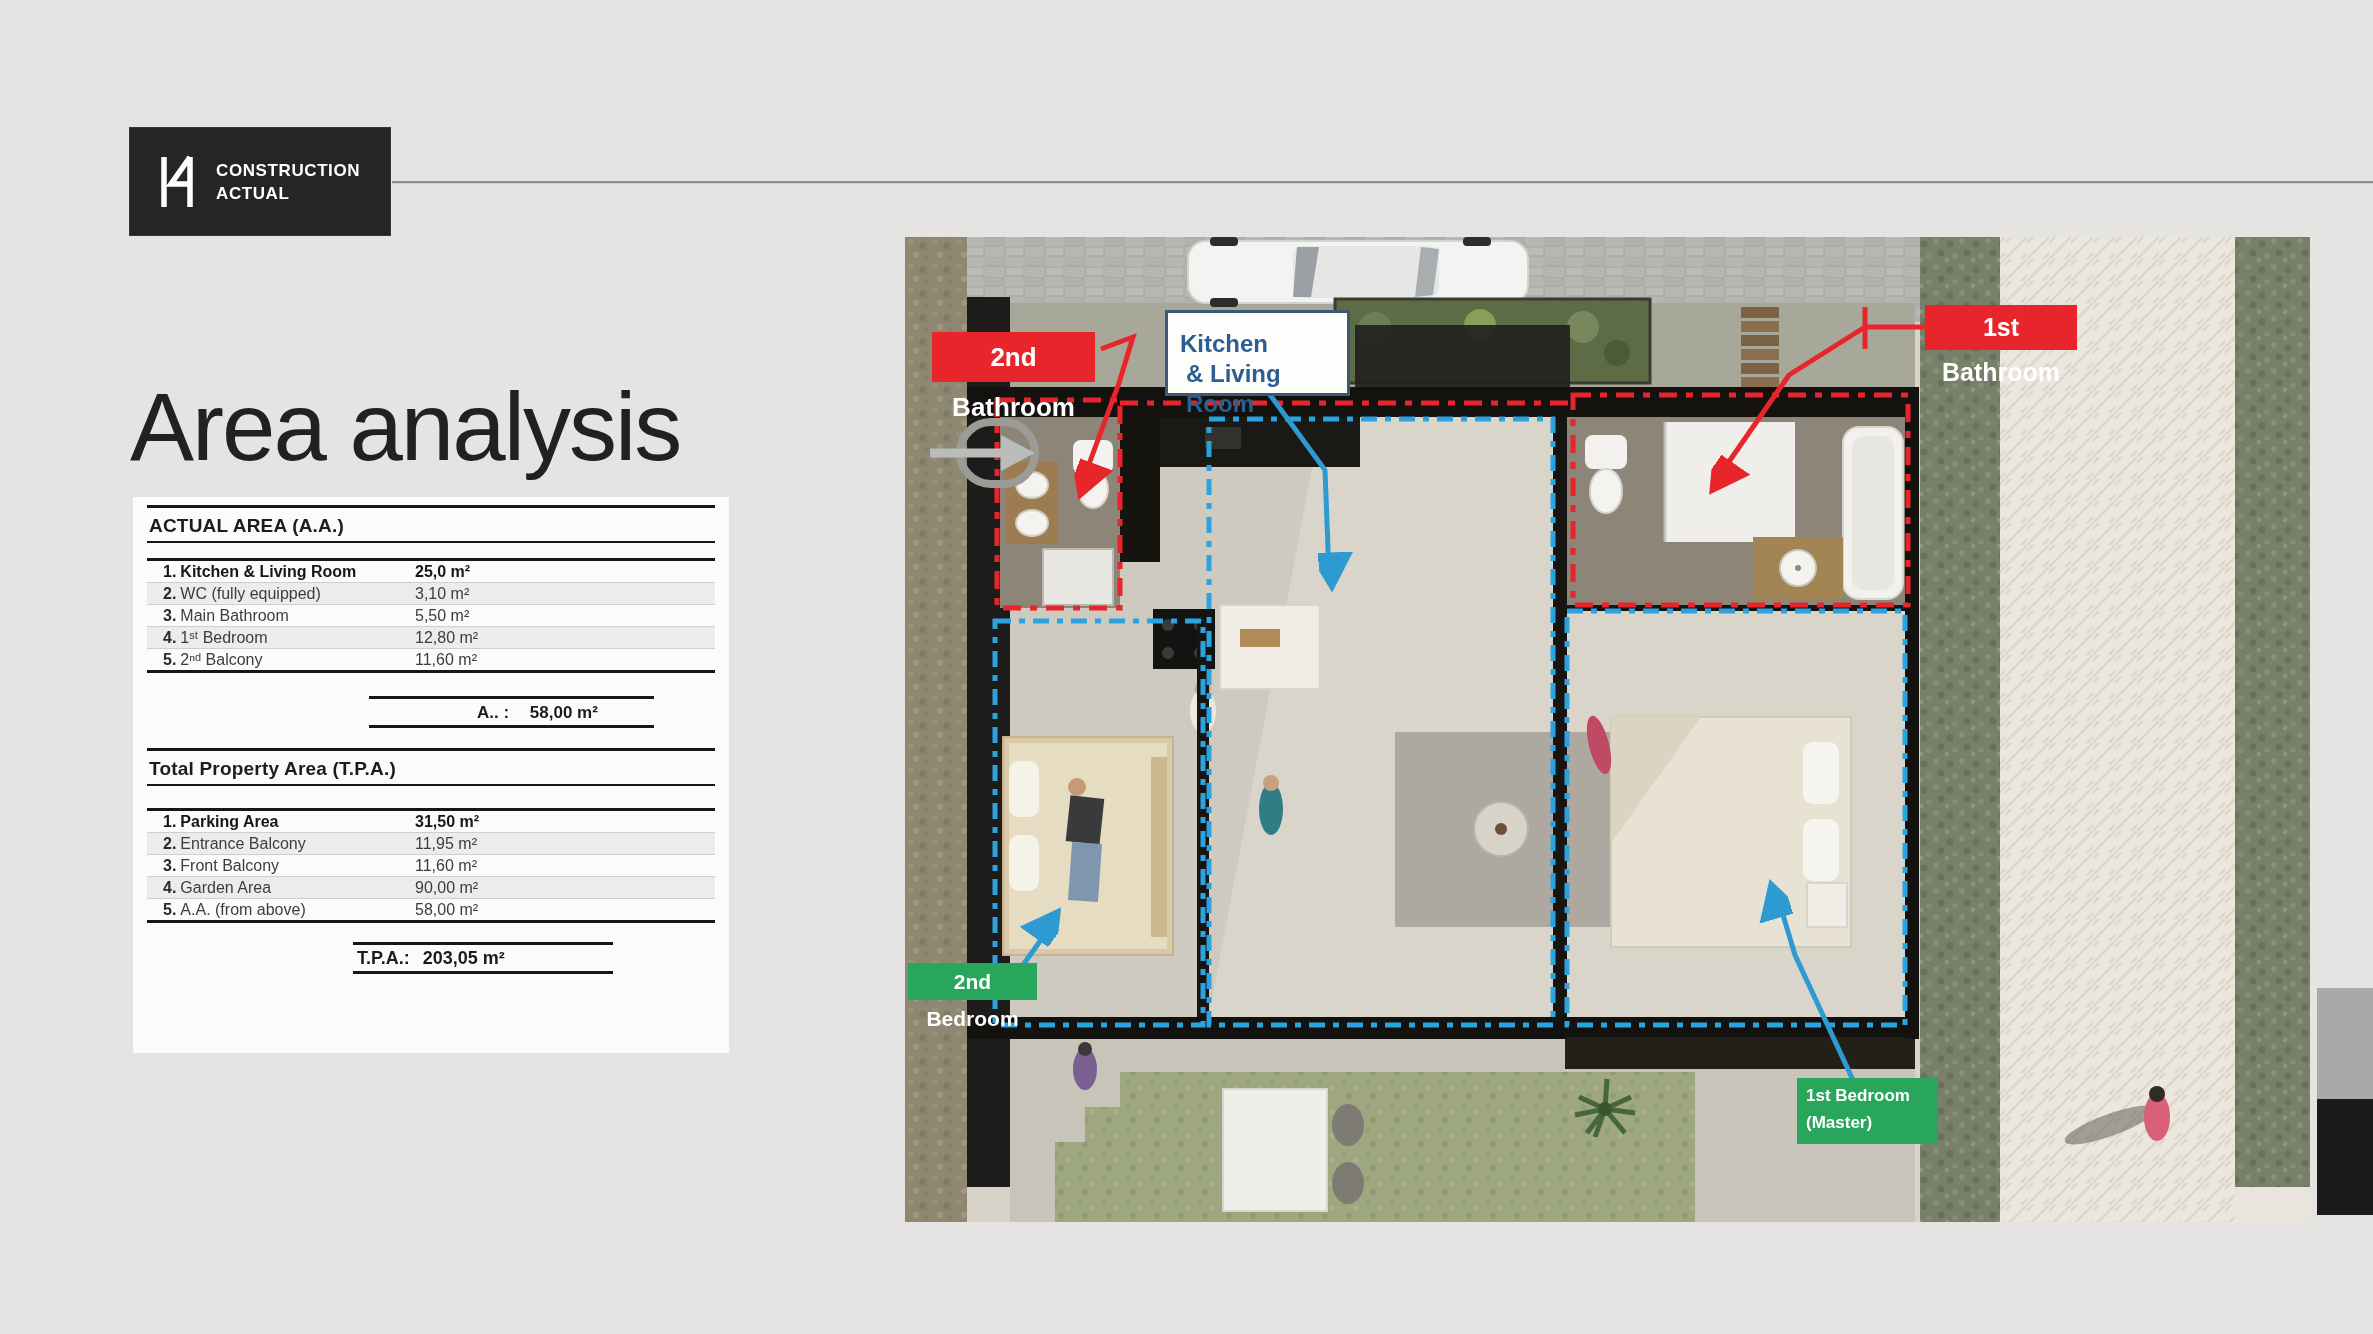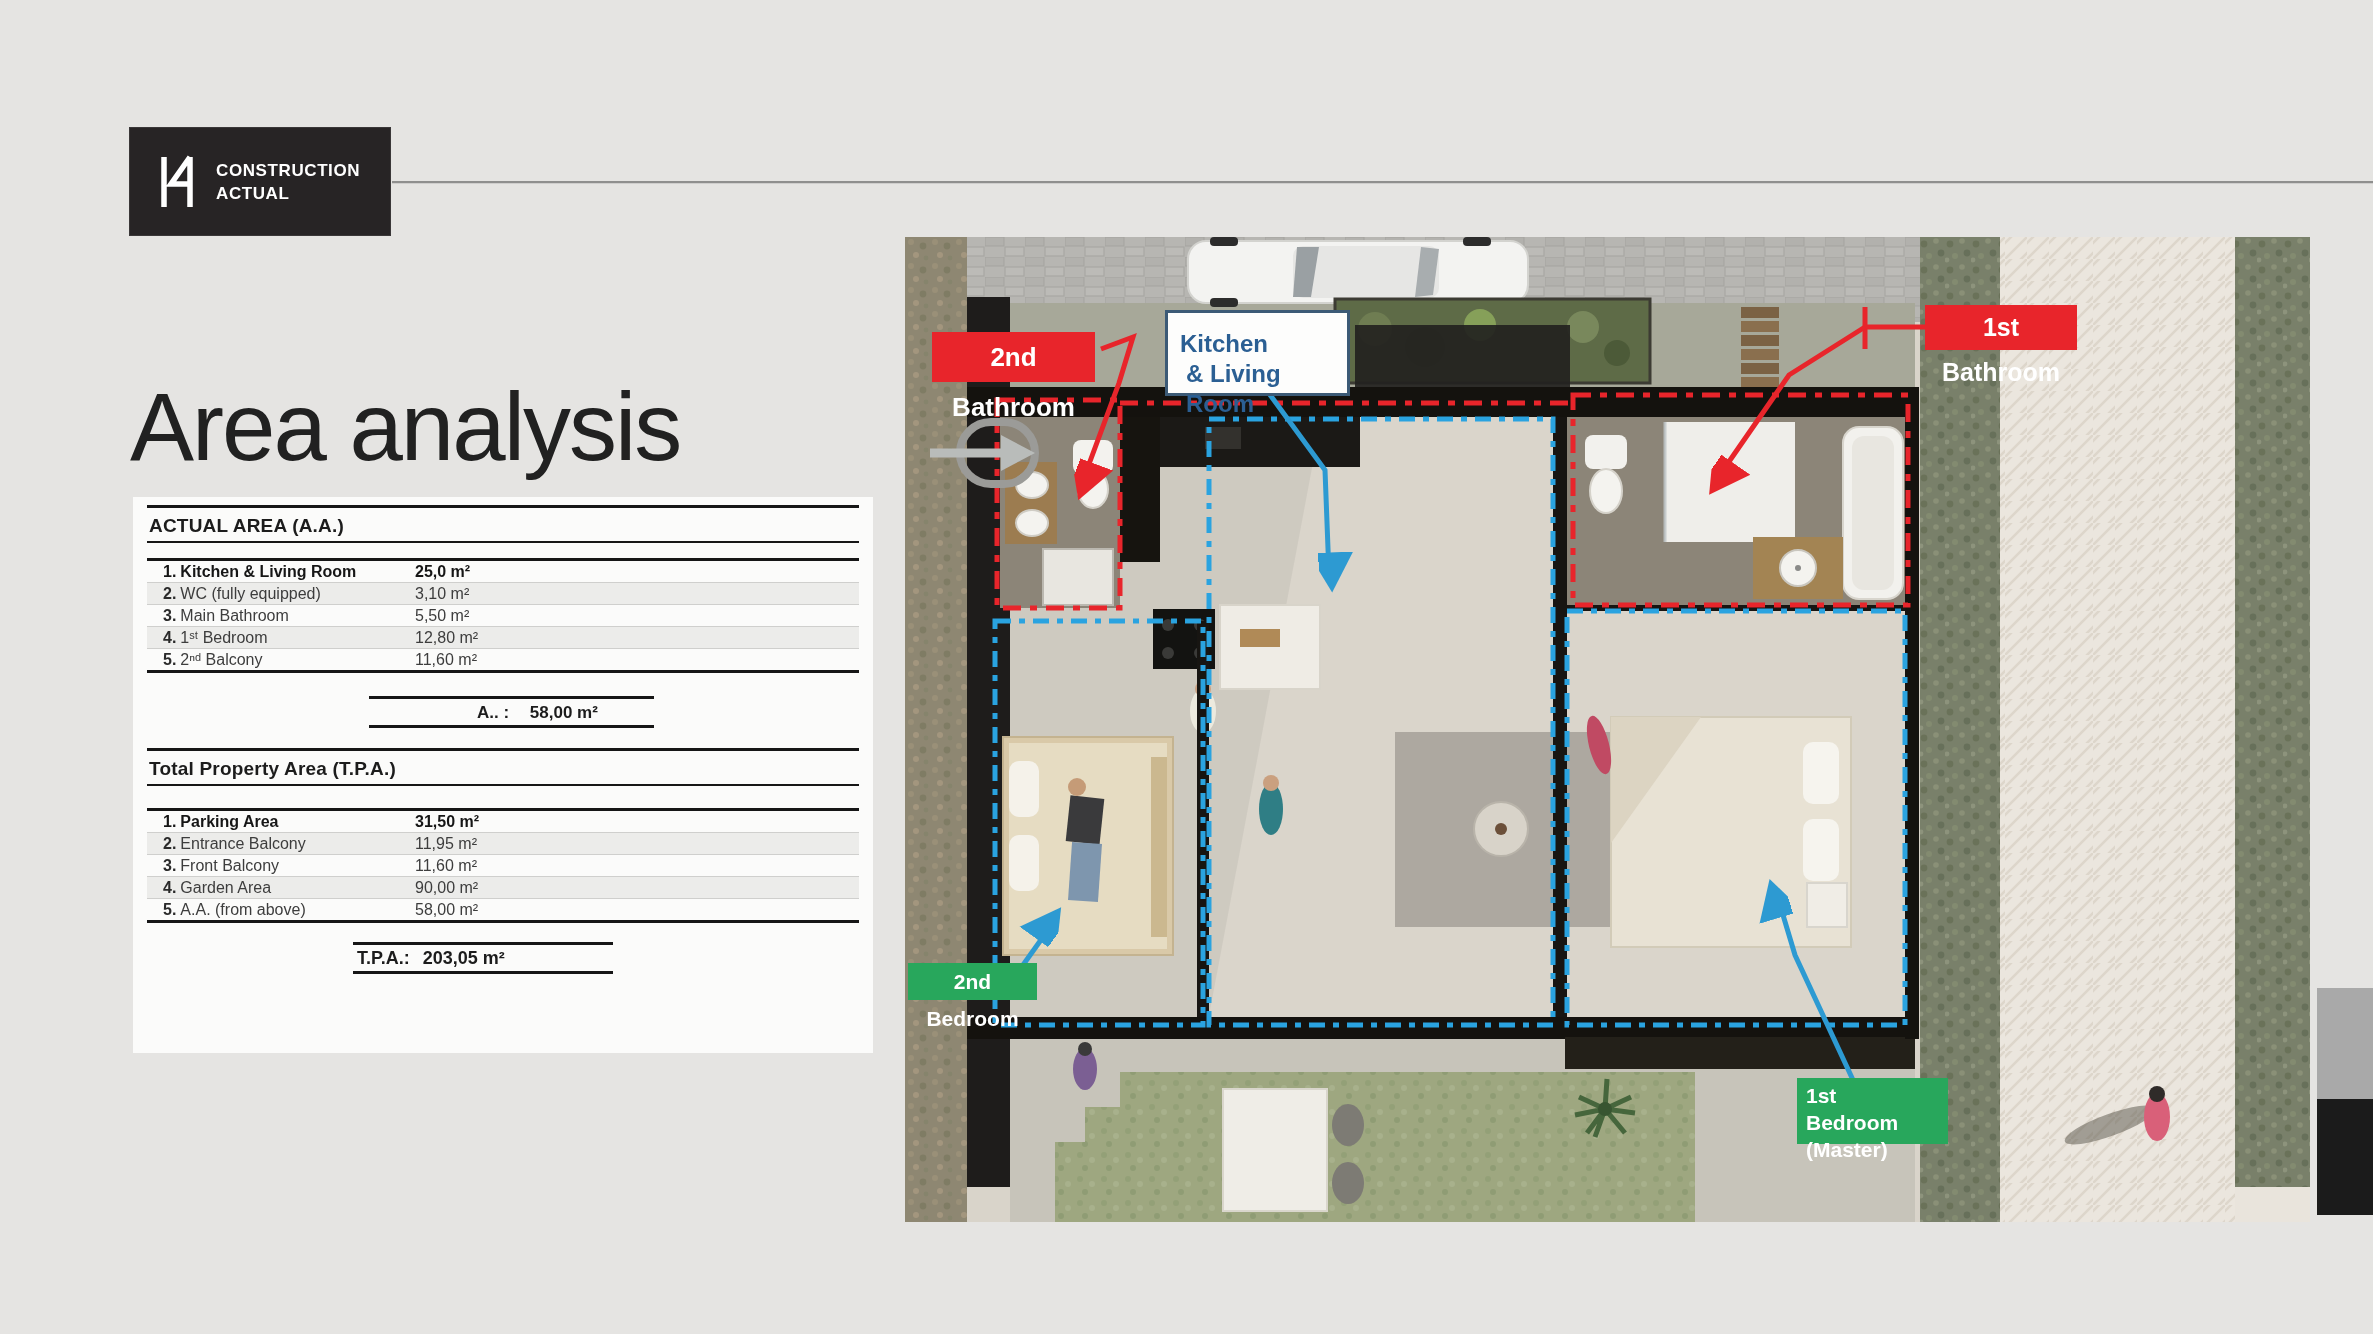--- a/index.html
+++ b/index.html
@@ -7,21 +7,21 @@
          font-family:"Liberation Sans",sans-serif;color:#1c1c1c;}
   
   .logo{position:absolute;left:130px;top:128px;width:260px;height:107px;background:#272425;
         display:flex;align-items:center;box-shadow:0 0 0 1px #3a3738;}
   .logo svg{margin-left:26px;}
   .logo-text{margin-left:18px;color:#fff;font-weight:bold;font-size:17px;line-height:23px;letter-spacing:.6px;}
   .rule{position:absolute;left:392px;top:181px;width:1981px;height:2px;background:#8f8f8e;border-bottom:1px solid #cfcecd;}
   
   .title{position:absolute;left:130px;top:372px;font-size:96px;letter-spacing:-2px;color:#212121;}
   
-  .panel{position:absolute;left:133px;top:497px;width:740px;height:556px;background:#fbfbfa;}
+  .panel{position:absolute;left:133px;top:497px;width:596px;height:556px;background:#fbfbfa;}
   .sec-head{position:absolute;left:14px;right:14px;border-top:3px solid #161616;border-bottom:2px solid #161616;
             height:33px;line-height:35px;font-weight:bold;font-size:19px;letter-spacing:.2px;padding-left:2px;}
   .rows{position:absolute;left:14px;right:14px;border-top:3px solid #161616;border-bottom:3px solid #161616;}
   .row{position:relative;height:21px;line-height:21px;font-size:16px;color:#3d3d3d;border-bottom:1px solid #cfcfcd;padding-left:16px;}
   .row:nth-child(even){background:#ececea;}
   .row:last-child{border-bottom:none;}
   .row .num{font-weight:bold;color:#2a2a2a;}
   .row .lbl{margin-left:4px;}
   .row .val{position:absolute;left:268px;top:0;}
   .row-bold,.row-bold .num,.row-bold .lbl,.row-bold .val{font-weight:bold;color:#161616;}
@@ -33,21 +33,21 @@
   .plan{position:absolute;left:905px;top:237px;width:1405px;height:985px;overflow:hidden;}
   .plan svg{position:absolute;left:0;top:0;}
   .plan-label{position:absolute;color:#fff;font-weight:bold;text-align:center;}
   .lab-red{background:#e8252b;}
   .lab-green{background:#28a75c;}
   .lab-b2{left:27px;top:95px;width:163px;height:50px;font-size:26px;line-height:50px;}
   .lab-kitchen{left:260px;top:73px;width:167px;height:64px;background:#fdfdfc;border:3px solid #3c5a76;
                color:#2b5f93;font-weight:bold;font-size:24px;line-height:30px;text-align:left;padding:16px 0 0 12px;}
   .lab-b1{left:1020px;top:68px;width:152px;height:45px;font-size:25px;line-height:45px;}
   .lab-bed2{left:3px;top:726px;width:129px;height:37px;font-size:21px;line-height:37px;}
-  .lab-bed1{left:892px;top:841px;width:128px;height:62px;font-size:21px;line-height:27px;text-align:left;padding:4px 14px 0 9px;}
+  .lab-bed1{left:892px;top:841px;width:128px;height:62px;font-size:17px;line-height:27px;text-align:left;padding:4px 4px 0 9px;}
   
   .edge-gray{position:absolute;left:2317px;top:988px;width:56px;height:111px;background:#a9a9a9;}
   .edge-black{position:absolute;left:2317px;top:1099px;width:56px;height:116px;background:#1b1b1b;}
 </style>
 </head>
 <body>
 
 <div class="slide">
 
   <div class="logo">

